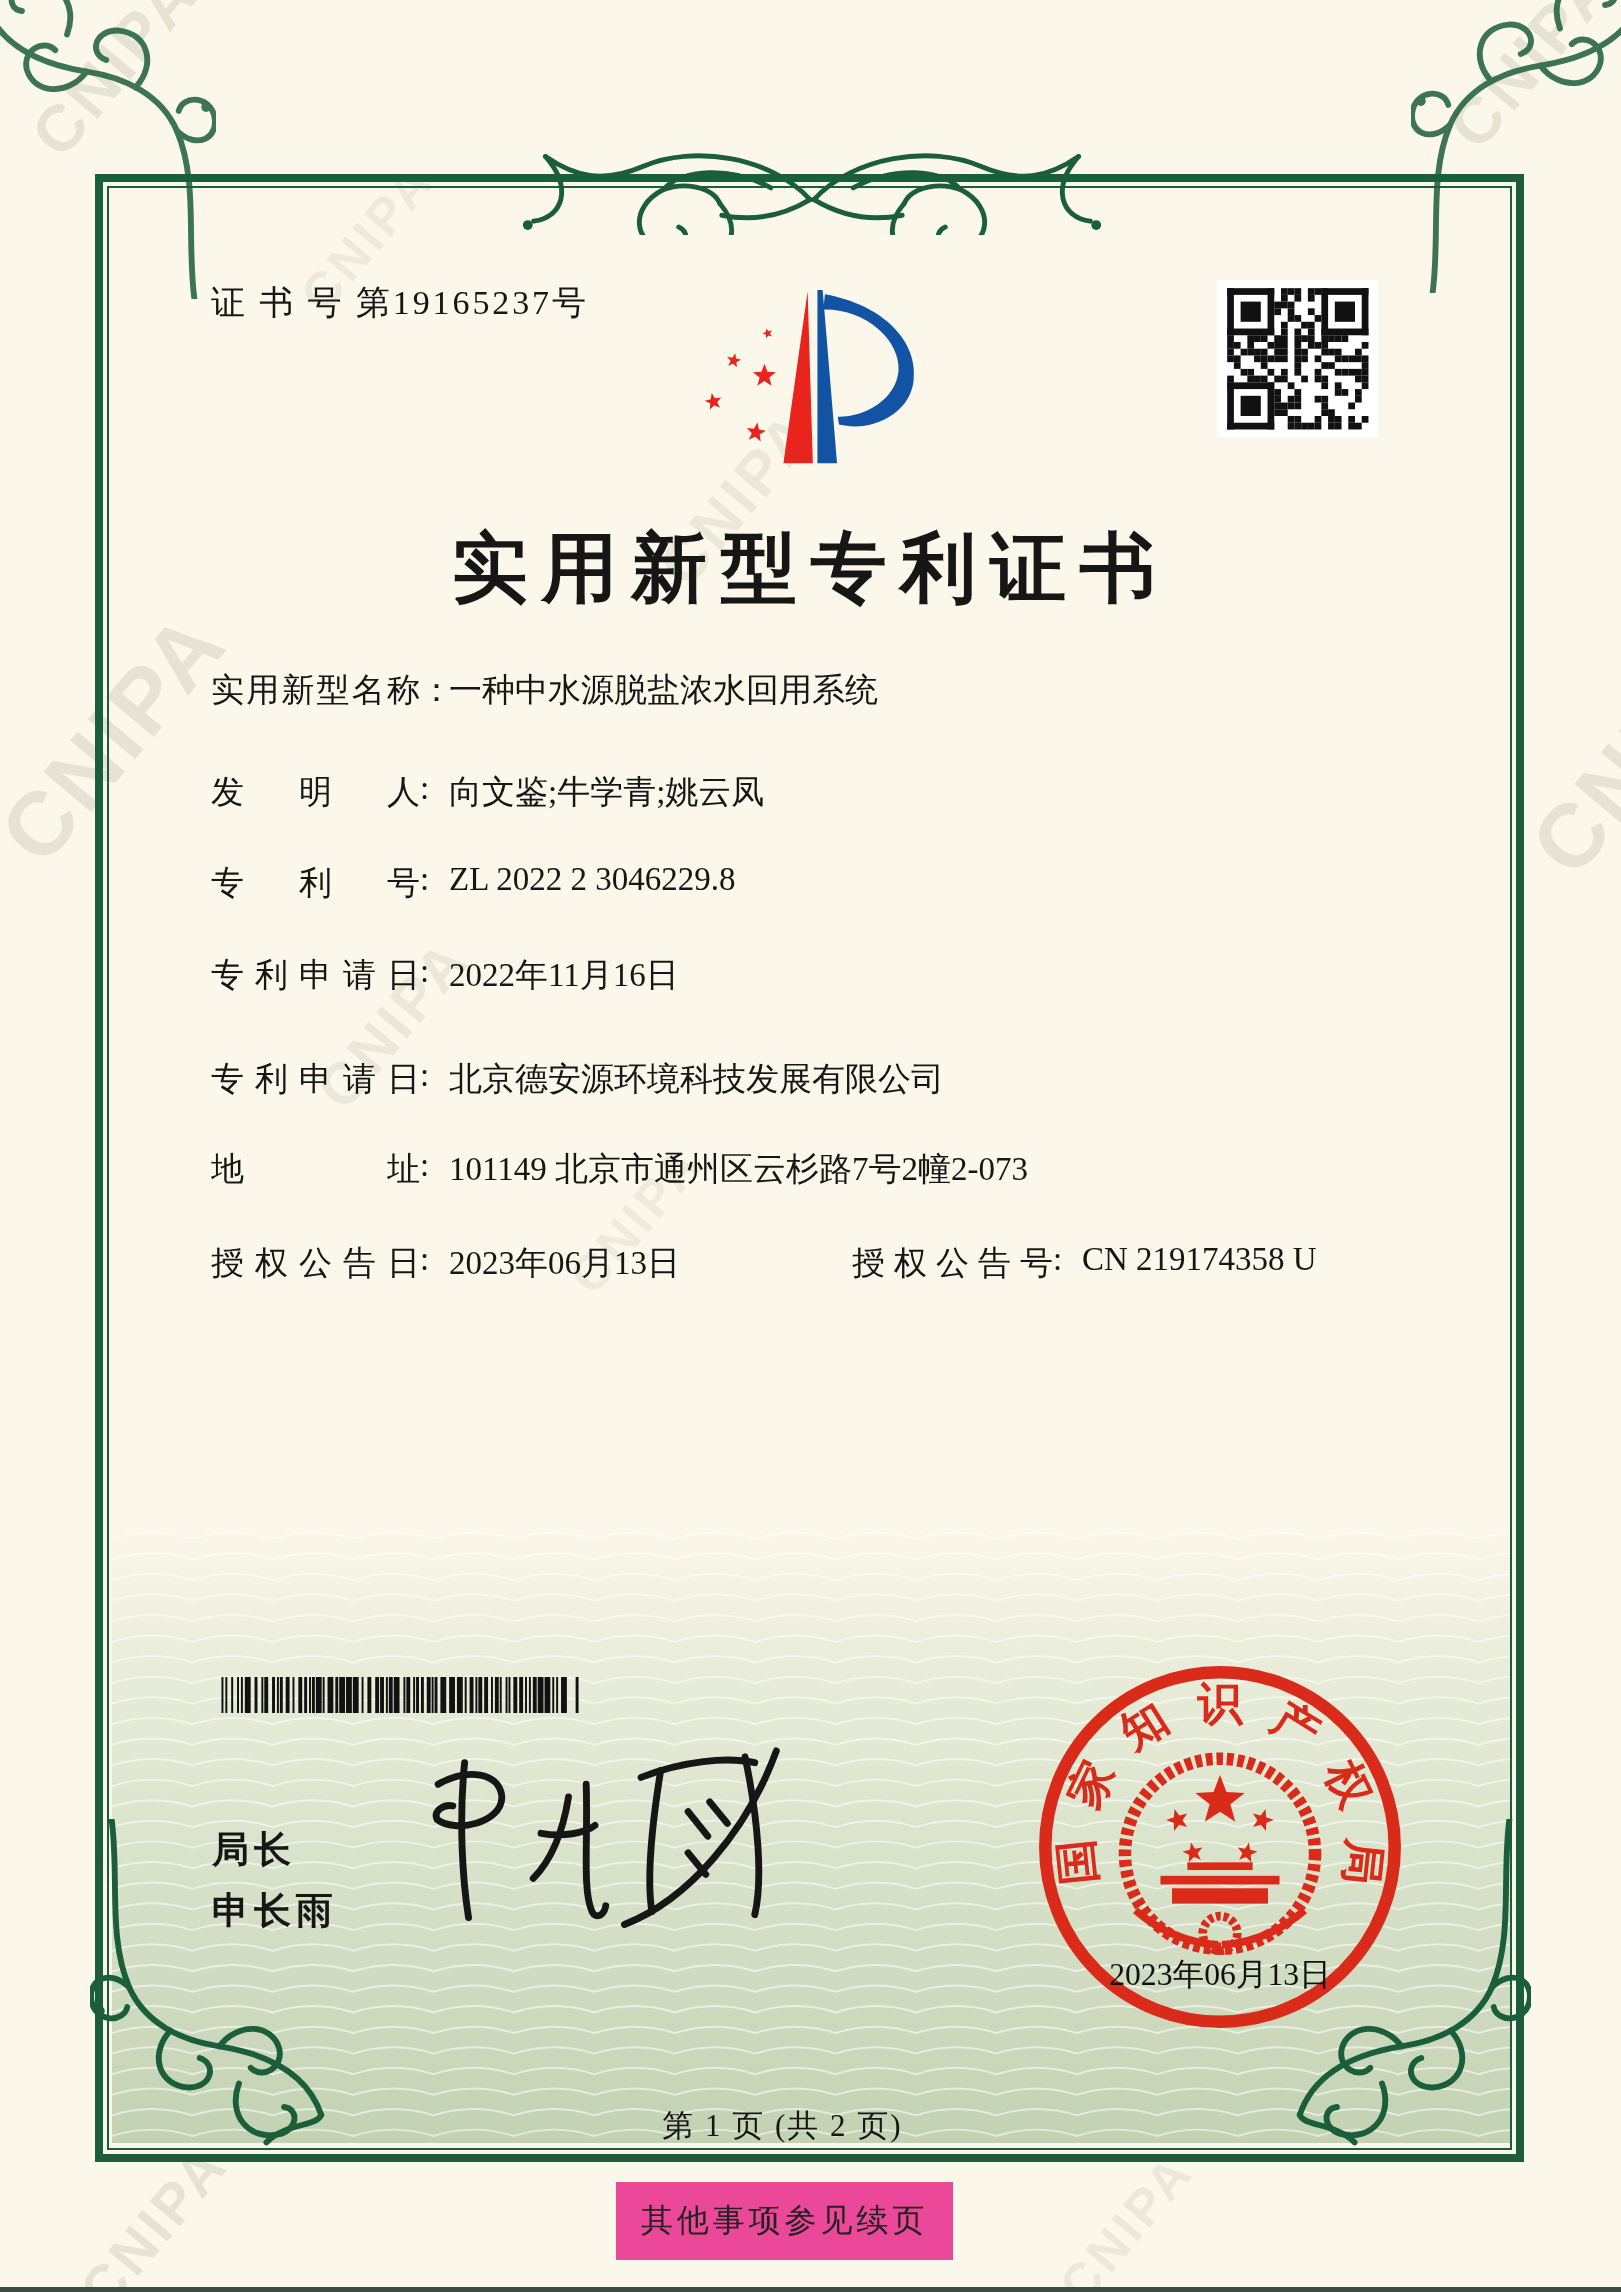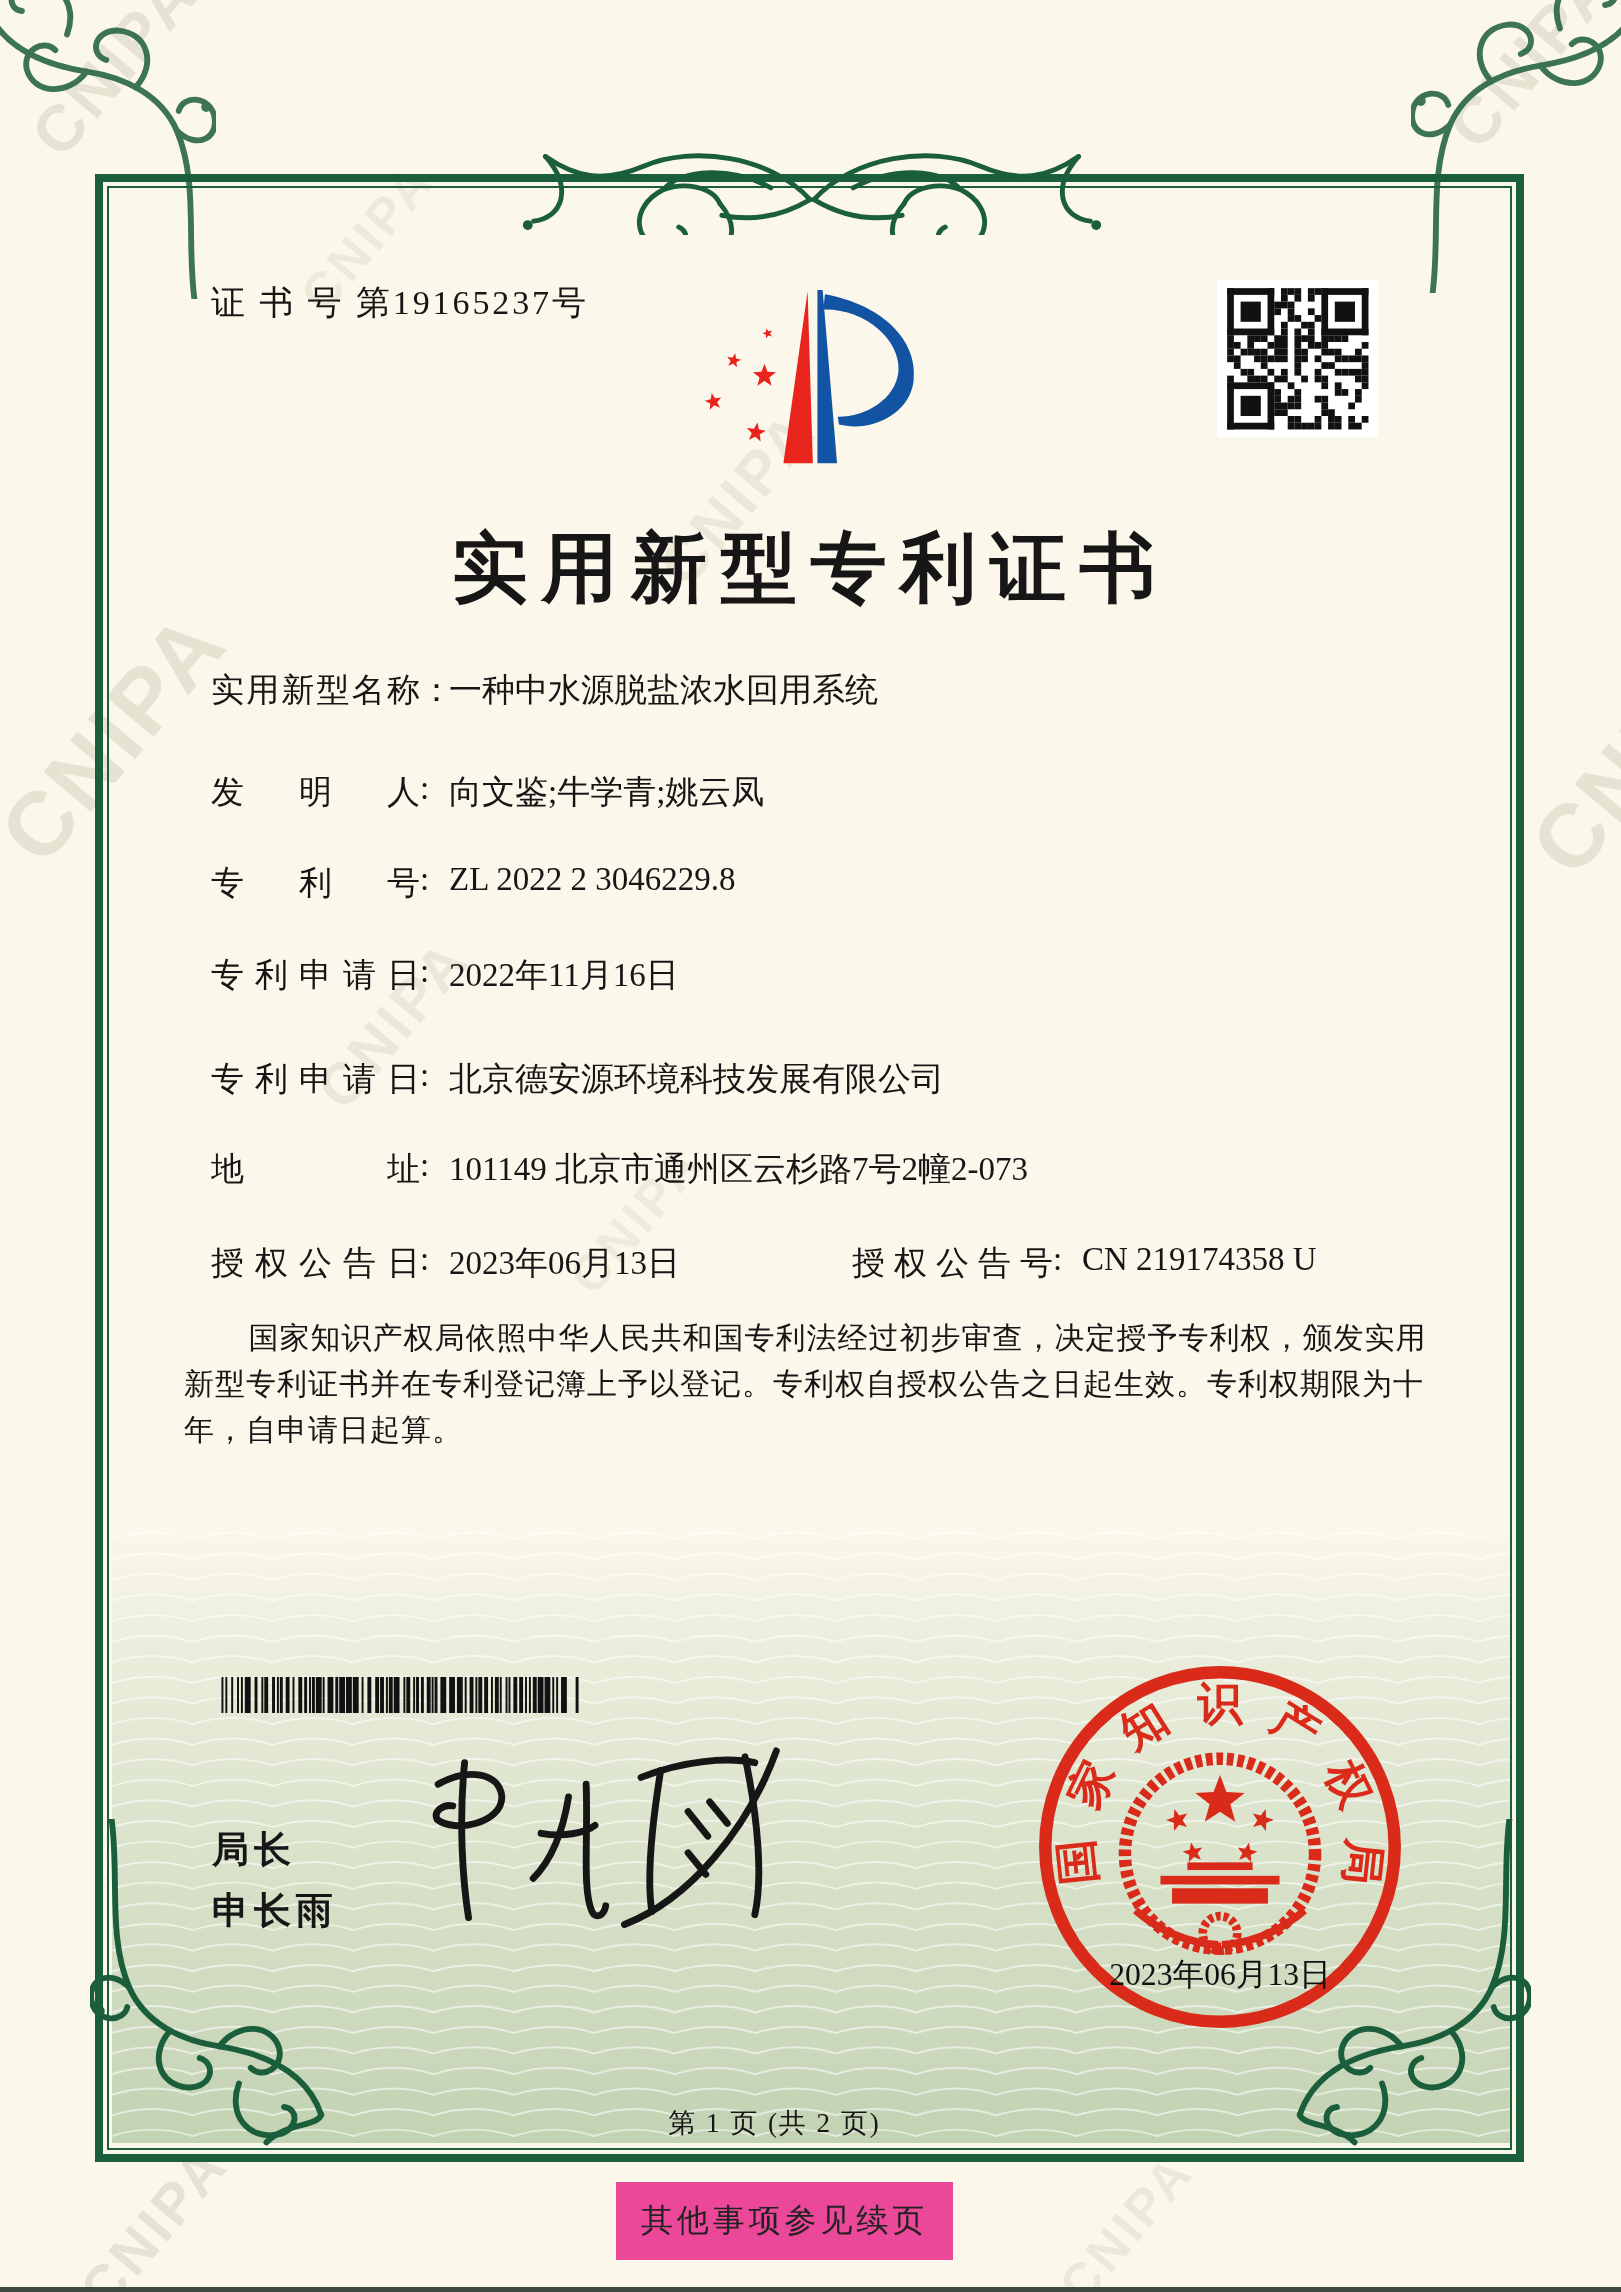--- a/index.html
+++ b/index.html
@@ -47,21 +47,21 @@
   .lbl{display:inline-block;width:209px;text-align:justify;text-align-last:justify;vertical-align:top;}
   .colon{display:inline-block;width:29px;vertical-align:top;}
   .val{vertical-align:top;}
   .grant2{position:absolute;left:609px;top:0;}
   .grant2 .lbl{width:201px;margin-left:32px;}
   .paras{left:184px;top:1315px;width:1243px;font-size:30px;line-height:46px;letter-spacing:1px;}
   .paras p{margin:0 0 9.8px 0;text-indent:2.15em;}
   .director{position:absolute;left:212px;font-size:37px;font-weight:bold;
     font-family:"Liberation Sans", sans-serif;letter-spacing:4.9px;}
   .footer{
-    left:0;top:2105px;width:1549px;text-align:center;font-size:27px;letter-spacing:2px;
+    left:8px;top:2105px;width:1549px;text-align:center;font-size:31px;letter-spacing:2px;
   }
   .cont-box{
     left:616px;top:2182px;width:337px;height:78px;background:#ec4899;
     display:flex;align-items:center;justify-content:center;
     font-size:32px;letter-spacing:3.9px;color:#222;
   }
   .bottom-strip{left:0;top:2287px;width:1621px;height:5.9px;background:#3d4a42;}
   .seal-date{font-family:"Liberation Serif", serif;}
   svg{display:block;}
 </style>
@@ -357,21 +357,20 @@
   <span class="lbl">地址</span><span class="colon">:</span><span class="val">101149 北京市通州区云杉路7号2幢2-073</span>
 </div>
 <div class="field" style="top:1241px">
   <span class="lbl">授权公告日</span><span class="colon">:</span><span class="val">2023年06月13日</span>
   <span class="grant2">
     <span class="lbl">授权公告号</span><span class="colon">:</span><span class="val">CN 219174358 U</span>
   </span>
 </div>
 
 <div class="abs paras">
-  <p>国家知识产权局依照中华人民共和国专利法经过初步审查，决定授予专利权，颁发实用新型专利证书并在专利登记簿上予以登记。专利权自授权公告之日起生效。专利权期限为十年，自申请日起算。</p>
 </div>
 
 <svg id="bc" class="abs" style="left:220px;top:1677px;" width="361" height="36" viewBox="0 0 368 37">
     <rect x="0" y="0" width="2" height="37" fill="#111"></rect>
     <rect x="4" y="0" width="2" height="37" fill="#111"></rect>
     <rect x="10" y="0" width="2" height="37" fill="#111"></rect>
     <rect x="16" y="0" width="2" height="37" fill="#111"></rect>
     <rect x="20" y="0" width="2" height="37" fill="#111"></rect>
     <rect x="24" y="0" width="6" height="37" fill="#111"></rect>
     <rect x="34" y="0" width="3" height="37" fill="#111"></rect>

